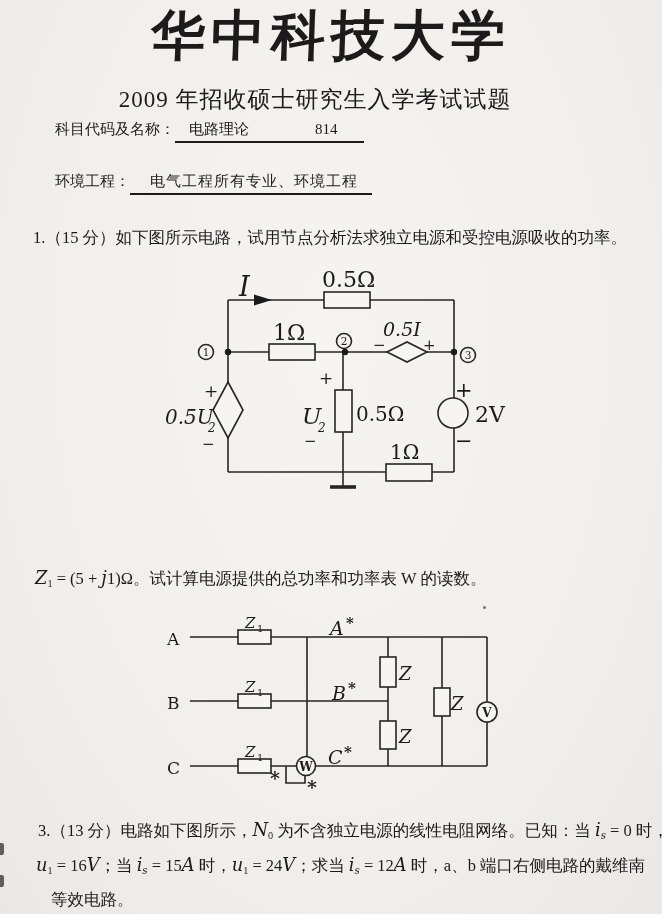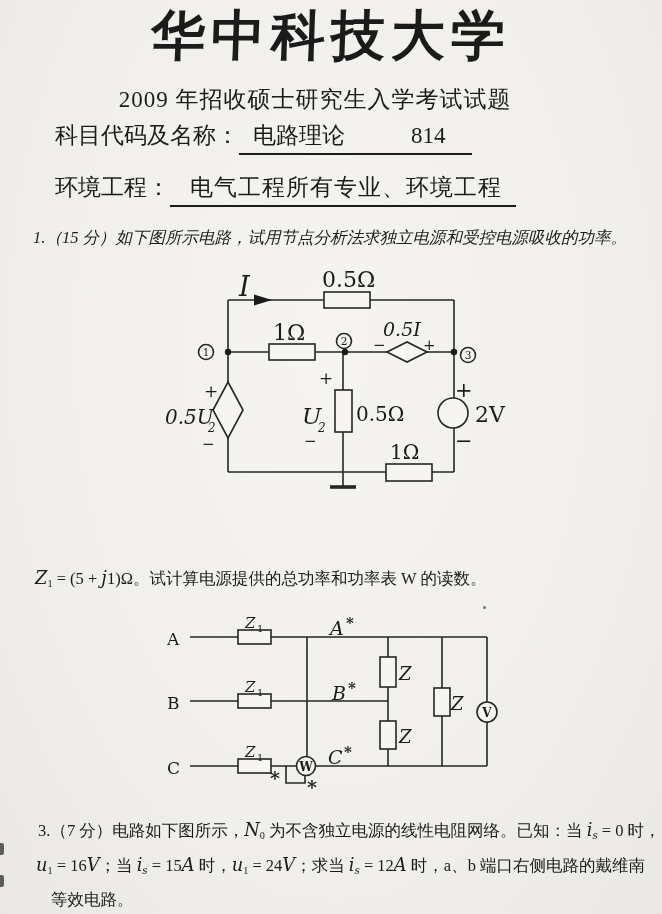--- a/index.html
+++ b/index.html
@@ -13,31 +13,31 @@
   .title{
     position:absolute;top:0;left:0;width:662px;margin:0;text-align:center;
     font-size:54px;font-weight:900;letter-spacing:6px;
     font-family:"DejaVu Serif","Liberation Serif",serif;
     transform:skewX(-2deg);
   }
   .subtitle{
     position:absolute;top:84px;left:0;width:662px;text-align:center;
     font-size:23px;letter-spacing:1px;transform:translateX(-16px);
   }
-  .field{position:absolute;left:55px;font-size:23px;white-space:nowrap;}
+  .field{position:absolute;left:55px;font-size:15px;white-space:nowrap;}
   .subject{top:120px;}
   .major{top:159px;}
   .uline{display:inline-block;border-bottom:2px solid #1b1b1b;}
   .subj-val{padding:0 26px 2px 14px;}
   .subj-code{margin-left:66px;}
   .major-val{padding:0 14px 2px 20px;letter-spacing:1px;margin-top:13px;}
   .q{
     position:absolute;margin:0;font-size:16.5px;line-height:1.4;white-space:nowrap;
   }
-  .q1{top:226px;left:33px;font-style:italic;}
+  .q1{top:226px;left:33px;}
   .q2a{top:527px;left:33px;}
   .q2b{top:566px;left:35px;}
   .q3a{top:818px;left:38px;}
   .q3b{top:853px;left:36px;}
   .q3c{top:888px;left:51px;}
   .s-n{}
   .s-i{font-family:"DejaVu Serif",serif;font-style:italic;font-size:1.08em;}
   .s-sub{font-size:0.62em;vertical-align:-0.28em;}
   .s-subi{font-size:0.62em;vertical-align:-0.28em;font-style:italic;font-family:"DejaVu Serif",serif;}
   svg{position:absolute;overflow:visible;}
@@ -160,21 +160,21 @@
     <text class="lbl" x="344" y="757" font-size="15" font-weight="bold">*</text>
 
     <text class="lbl it" x="399" y="680" font-size="18">Z</text>
     <text class="lbl it" x="399" y="743" font-size="18">Z</text>
     <text class="lbl it" x="451" y="710" font-size="18">Z</text>
 
     <text class="lbl" x="270" y="785" font-size="19" font-weight="bold">*</text>
     <text class="lbl" x="307" y="794" font-size="19" font-weight="bold">*</text>
   </svg>
 
-  <p class="q q3a"><span class="s-n">3.（7 分）电路如下图所示，</span><span class="s-i">N</span><span class="s-sub">0</span><span class="s-n"> 为不含独立电源的线性电阻网络。已知：当 </span><span class="s-i">i</span><span class="s-subi">s</span><span class="s-n"> = 0 时，</span></p>
+  <p class="q q3a"><span class="s-n">3.（13 分）电路如下图所示，</span><span class="s-i">N</span><span class="s-sub">0</span><span class="s-n"> 为不含独立电源的线性电阻网络。已知：当 </span><span class="s-i">i</span><span class="s-subi">s</span><span class="s-n"> = 0 时，</span></p>
   <p class="q q3b"><span class="s-i">u</span><span class="s-sub">1</span><span class="s-n"> = 16</span><span class="s-i">V</span><span class="s-n">；当 </span><span class="s-i">i</span><span class="s-subi">s</span><span class="s-n"> = 15</span><span class="s-i">A</span><span class="s-n"> 时，</span><span class="s-i">u</span><span class="s-sub">1</span><span class="s-n"> = 24</span><span class="s-i">V</span><span class="s-n">；求当 </span><span class="s-i">i</span><span class="s-subi">s</span><span class="s-n"> = 12</span><span class="s-i">A</span><span class="s-n"> 时，a、b 端口右侧电路的戴维南</span></p>
   <p class="q q3c"><span class="s-n">等效电路。</span></p>
 
   <div class="artifact a1"></div>
   <div class="artifact a2"></div>
   <div class="speck"></div>
 
 </div>
 
 </body></html>

